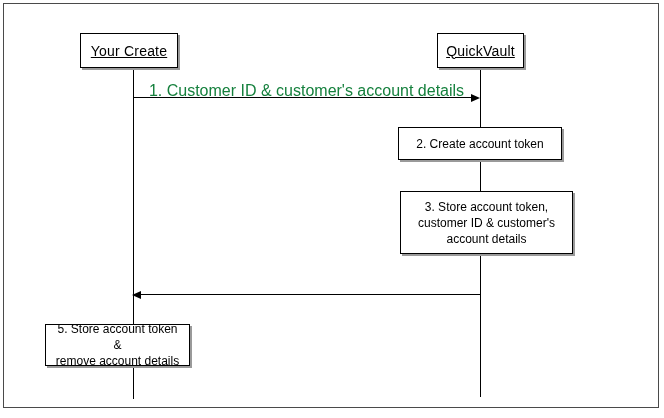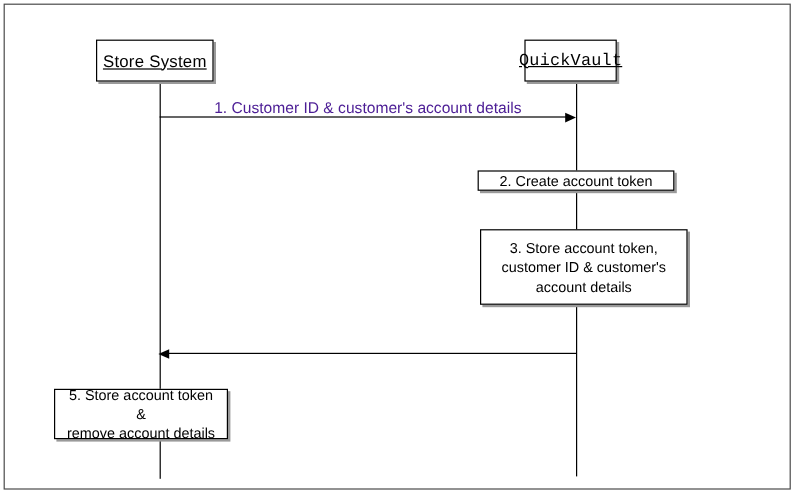--- a/index.html
+++ b/index.html
@@ -74,22 +74,22 @@
   }
 
   
   .msg-line {
     position: absolute;
     height: 1px;
     background: #000000;
   }
   .msg-label {
     position: absolute;
-    font-size: 13px;
-    color: #4c1d95;
+    font-size: 16px;
+    color: #15803d;
     white-space: nowrap;
     text-align: center;
   }
   .arrowhead {
     position: absolute;
     width: 0;
     height: 0;
     border-top: 4px solid transparent;
     border-bottom: 4px solid transparent;
   }
@@ -103,32 +103,32 @@
 </head>
 <body>
 
 <div id="canvas">
   <div id="frame">
 
     <div class="lifeline" style="left:129px; top:63px; height:332px;"></div>
     <div class="lifeline" style="left:476px; top:63px; height:330px;"></div>
 
     <div class="actor-box" style="left:76px; top:29px; width:98px; height:35px;">
-      <span class="actor-label">Store System</span>
+      <span class="actor-label">Your Create</span>
     </div>
 
-    <div class="actor-box" style="left:433px; top:29px; width:77px; height:35px;font-family:Liberation Mono, monospace;">
+    <div class="actor-box" style="left:433px; top:29px; width:87px; height:35px;">
       <span class="actor-label">QuickVault</span>
     </div>
 
     <div class="msg-label" style="left:129px; top:78px; width:347px;">1. Customer ID &amp; customer's account details</div>
     <div class="msg-line" style="left:129px; top:93px; width:340px;"></div>
     <div class="arrowhead arrow-right" style="left:467px; top:90px;"></div>
 
-    <div class="action-box" style="left:394px; top:138px; width:164px; height:17px;">
+    <div class="action-box" style="left:394px; top:123px; width:164px; height:33px;">
       <span class="action-label">2. Create account token</span>
     </div>
 
     <div class="action-box" style="left:396px; top:187px; width:173px; height:63px;">
       <span class="action-label">3. Store account token,
 customer ID &amp; customer's
 account details</span>
     </div>
 
     <div class="msg-line" style="left:136px; top:290px; width:340px;"></div>

